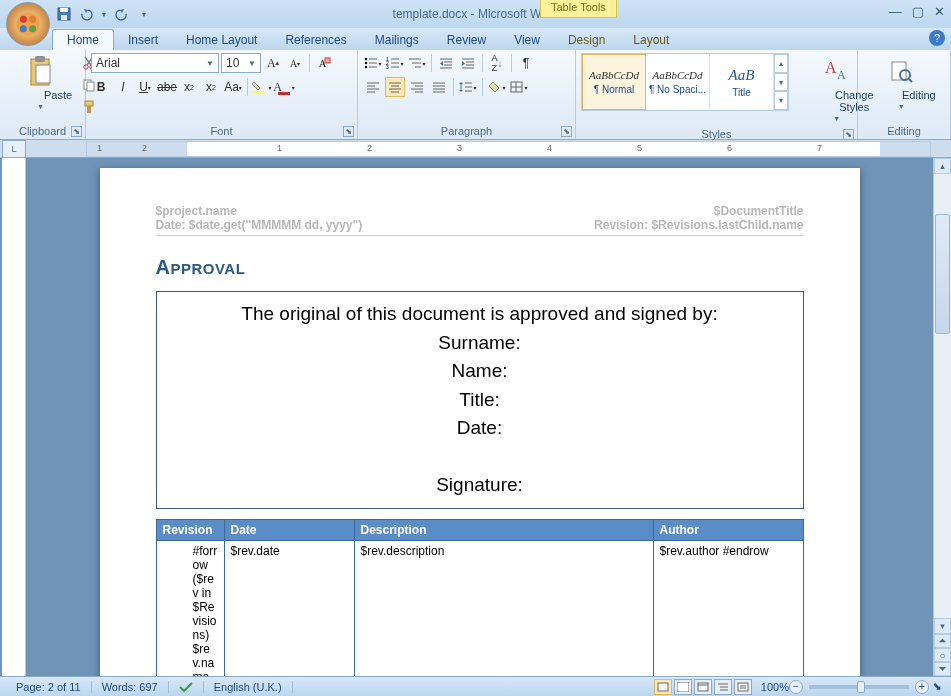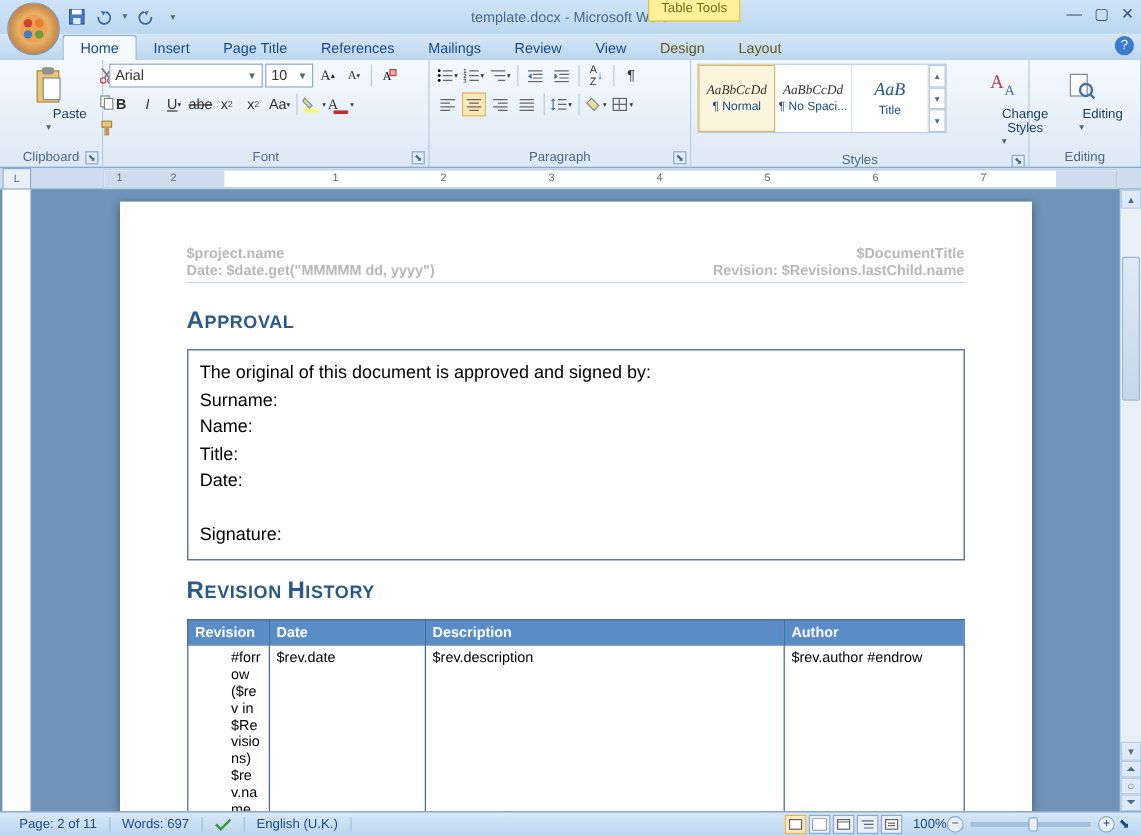--- a/index.html
+++ b/index.html
@@ -66,21 +66,21 @@
 .vscroll .arr { height:16px; display:flex; align-items:center; justify-content:center; font-size:9px; cursor:pointer; color:#4a6a8a; border:1px solid #b5cce2; }
 .vscroll .track { flex:1; background:#e8eff7; position:relative; }
 .vscroll .thumb { position:absolute; left:1px; right:1px; top:40px; height:120px; background:linear-gradient(#dfeaf6,#c5d7ea); border:1px solid #9ab8d4; border-radius:2px; }
 .vscroll .nav { height:14px; display:flex; align-items:center; justify-content:center; font-size:10px; cursor:pointer; border:1px solid #b5cce2; color:#4a6a8a; }
 
 
 .hdr-row { display:flex; justify-content:space-between; color:#b8b8b8; font-size:12px; font-weight:bold; }
 .hdr-row2 { display:flex; justify-content:space-between; color:#b8b8b8; font-size:12px; font-weight:bold; border-bottom:1px solid #c8d4e0; padding-bottom:3px; margin-bottom:20px; }
 .h1 { color:#2a5a8a; font-size:20px; font-weight:bold; margin: 14px 0 12px; letter-spacing:0.5px; }
 .h1 .sc { font-size:15px; }
-.approval-box { border:1px solid #3a5a7a; padding: 8px 10px; font-size:15px; line-height:1.5; }
+.approval-box { border:1px solid #3a5a7a; padding: 8px 10px; font-size:19px; line-height:1.5;text-align:center; }
 .rev-table { width:100%; border-collapse:collapse; margin-top:10px; }
 .rev-table th { background:#5a8dc8; color:#fff; text-align:left; padding:3px 6px; border:1px solid #3a6a9a; font-size:12px; font-weight:bold; }
 .rev-table td { border:1px solid #3a6a9a; padding:3px 6px; font-size:12px; vertical-align:top; }
 
 
 .statusbar { position:absolute; bottom:0; left:0; right:0; height:20px; background: linear-gradient(#d7e8f8,#bcd6ee); border-top:1px solid #8aabcc; display:flex; align-items:center; padding:0 6px; color:#1a4a8a; font-size:11px;margin-top:35px; }
 .statusbar .cell { padding: 0 10px; border-right:1px solid #a5c0da; }
 .statusbar .spacer { flex:1; }
 .viewbtn { width:18px; height:16px; border:1px solid #8aabcc; background:#e8eff7; margin:0 1px; cursor:pointer; display:flex; align-items:center; justify-content:center; }
 .viewbtn.active { background:#fde8b8; border-color:#e0b860; }
@@ -131,21 +131,21 @@
   <div class="winctrl">
     <span>—</span>
     <span>▢</span>
     <span>✕</span>
   </div>
 </div>
 
 <div class="tabs">
   <div class="tab active">Home</div>
   <div class="tab">Insert</div>
-  <div class="tab">Page Title</div>
+  <div class="tab">Home Layout</div>
   <div class="tab">References</div>
   <div class="tab">Mailings</div>
   <div class="tab">Review</div>
   <div class="tab">View</div>
   <div class="tab contextual">Design</div>
   <div class="tab contextual">Layout</div>
   <div class="help-icon">?</div>
 </div>
 
 <div class="ribbon">
@@ -454,21 +454,20 @@
       <div class="h1"><span>A</span><span class="sc">PPROVAL</span></div>
       <div class="approval-box">
         <div>The original of this document is approved and signed by:</div>
         <div>Surname:</div>
         <div>Name:</div>
         <div>Title:</div>
         <div>Date:</div>
         <div>&nbsp;</div>
         <div>Signature:</div>
       </div>
-      <div class="h1"><span>R</span><span class="sc">EVISION </span><span>H</span><span class="sc">ISTORY</span></div>
       <table class="rev-table">
         <tbody>
             <tr>
           <th style="width:68px;">Revision</th>
           <th style="width:130px;">Date</th>
           <th>Description</th>
           <th style="width:150px;">Author</th>
         </tr>
         <tr>
           <td style="height:90px;word-break:break-all;padding-left:36px;">#forrow($rev in $Revisions) $rev.name</td>

